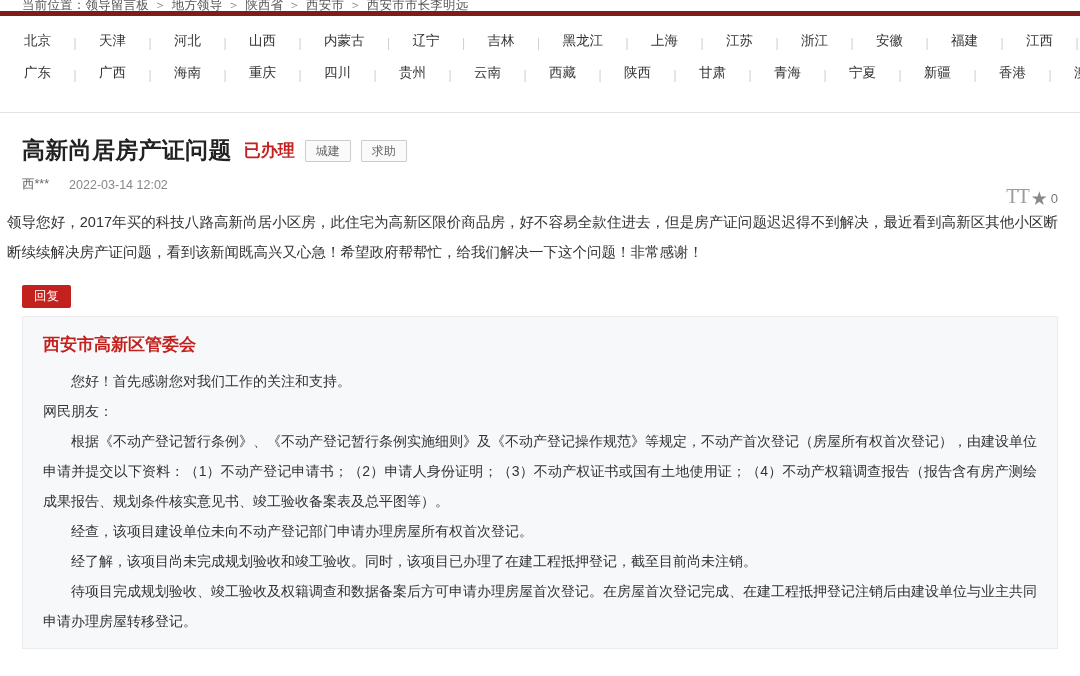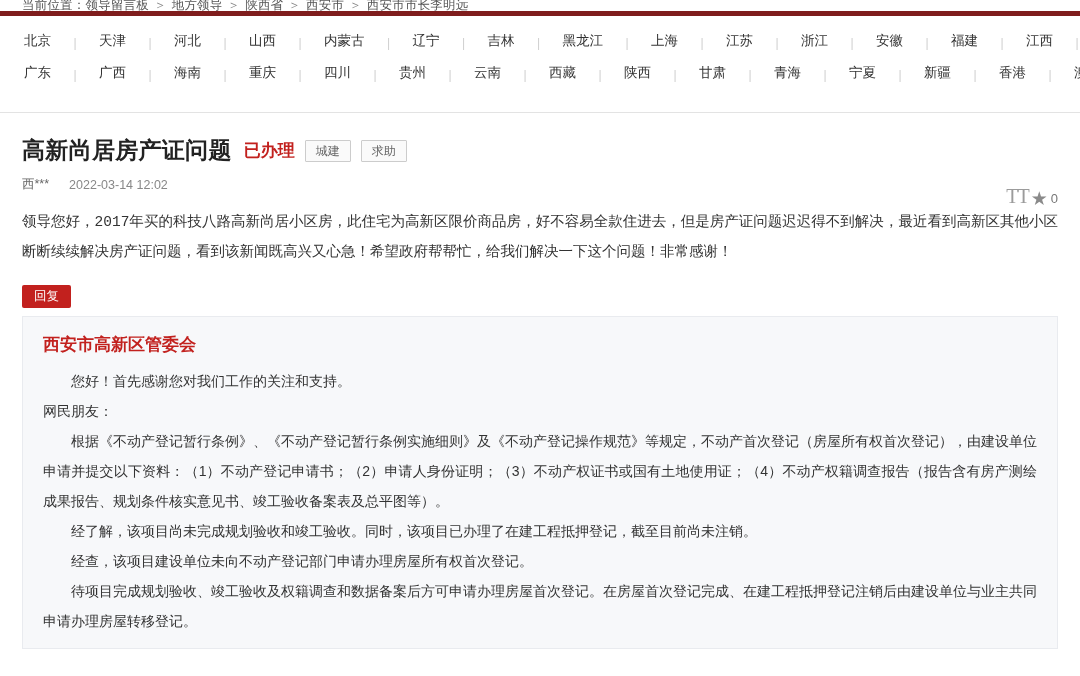--- a/index.html
+++ b/index.html
@@ -111,26 +111,25 @@
     font-size: 12.5px;
     color: #888;
     display: flex;
     align-items: center;
     gap: 20px;
   }
   .meta .author { color: #666; }
 
   
   .post-body {
-    padding: 14px 22px 0 22px;
+    padding: 14px 22px 0 7px;
     font-size: 14.5px;
     line-height: 30px;
     color: #333;
     text-align: justify;
-    font-family: Liberation Mono, monospace;
   }
 
   
   .reply-label-wrap { padding: 18px 22px 0 22px; }
   .reply-label {
     display: inline-block;
     background: #c2211e;
     color: #fff;
     font-size: 12.5px;
     padding: 3px 12px;
@@ -268,19 +267,19 @@
 
   <div class="reply-label-wrap">
     <span class="reply-label">回复</span>
   </div>
 
   <div class="reply-card">
     <div class="reply-org">西安市高新区管委会</div>
     <div class="reply-para indent">您好！首先感谢您对我们工作的关注和支持。</div>
     <div class="reply-para">网民朋友：</div>
     <div class="reply-para indent">根据《不动产登记暂行条例》、《不动产登记暂行条例实施细则》及《不动产登记操作规范》等规定，不动产首次登记（房屋所有权首次登记），由建设单位申请并提交以下资料：（1）不动产登记申请书；（2）申请人身份证明；（3）不动产权证书或国有土地使用证；（4）不动产权籍调查报告（报告含有房产测绘成果报告、规划条件核实意见书、竣工验收备案表及总平图等）。</div>
+    <div class="reply-para indent">经查，该项目建设单位未向不动产登记部门申请办理房屋所有权首次登记。</div>
     <div class="reply-para indent">经了解，该项目尚未完成规划验收和竣工验收。同时，该项目已办理了在建工程抵押登记，截至目前尚未注销。</div>
-    <div class="reply-para indent">经查，该项目建设单位未向不动产登记部门申请办理房屋所有权首次登记。</div>
     <div class="reply-para indent">待项目完成规划验收、竣工验收及权籍调查和数据备案后方可申请办理房屋首次登记。在房屋首次登记完成、在建工程抵押登记注销后由建设单位与业主共同申请办理房屋转移登记。</div>
 
   </div>
 
 </div>
 
 </body></html>

